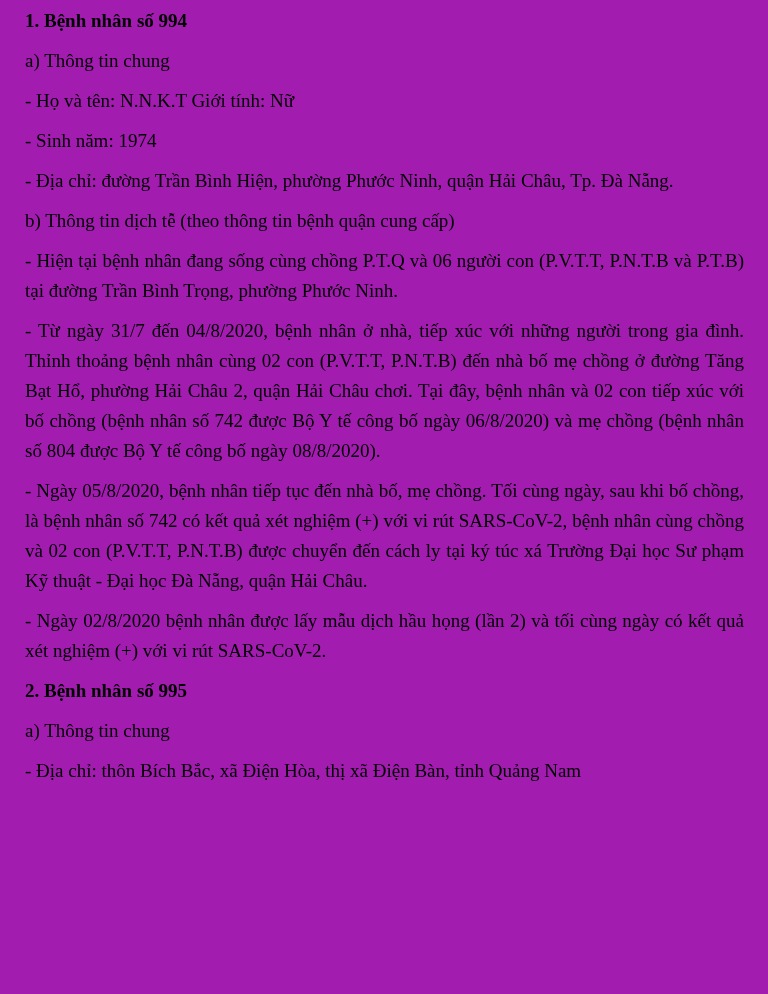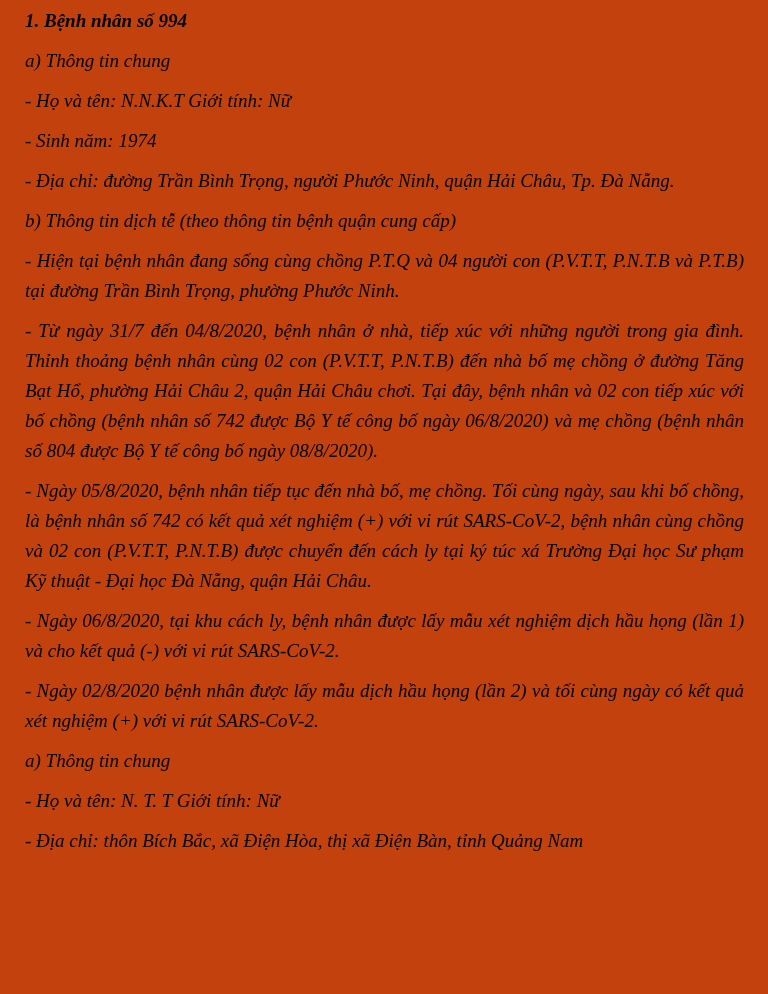--- a/index.html
+++ b/index.html
@@ -10,47 +10,45 @@
   body {
     width: 768px;
     height: 994px;
     overflow: hidden;
   }
   .page {
     box-sizing: border-box;
     width: 768px;
     height: 994px;
     padding: 6px 24px 0 25px;
-    background: #c2410c;
+    background: #a21caf;
     color: #000000;
     font-family: "Liberation Serif", "DejaVu Serif", serif;
     font-size: 19px;
     line-height: 30px;
-    font-style: italic;
   }
   .page p {
     margin: 0 0 10px 0;
     text-align: justify;
   }
   .page p.heading {
     font-weight: bold;
     text-align: left;
   }
 </style>
 </head>
 <body>
 
 <div class="page">
   <p class="heading">1. Bệnh nhân số 994</p>
   <p>a) Thông tin chung</p>
   <p>- Họ và tên: N.N.K.T Giới tính: Nữ</p>
   <p>- Sinh năm: 1974</p>
-  <p>- Địa chỉ: đường Trần Bình Trọng, người Phước Ninh, quận Hải Châu, Tp. Đà Nẵng.</p>
+  <p>- Địa chỉ: đường Trần Bình Hiện, phường Phước Ninh, quận Hải Châu, Tp. Đà Nẵng.</p>
   <p>b) Thông tin dịch tễ (theo thông tin bệnh quận cung cấp)</p>
-  <p>- Hiện tại bệnh nhân đang sống cùng chồng P.T.Q và 04 người con (P.V.T.T, P.N.T.B và P.T.B) tại đường Trần Bình Trọng, phường Phước Ninh.</p>
+  <p>- Hiện tại bệnh nhân đang sống cùng chồng P.T.Q và 06 người con (P.V.T.T, P.N.T.B và P.T.B) tại đường Trần Bình Trọng, phường Phước Ninh.</p>
   <p>- Từ ngày 31/7 đến 04/8/2020, bệnh nhân ở nhà, tiếp xúc với những người trong gia đình. Thỉnh thoảng bệnh nhân cùng 02 con (P.V.T.T, P.N.T.B) đến nhà bố mẹ chồng ở đường Tăng Bạt Hổ, phường Hải Châu 2, quận Hải Châu chơi. Tại đây, bệnh nhân và 02 con tiếp xúc với bố chồng (bệnh nhân số 742 được Bộ Y tế công bố ngày 06/8/2020) và mẹ chồng (bệnh nhân số 804 được Bộ Y tế công bố ngày 08/8/2020).</p>
   <p>- Ngày 05/8/2020, bệnh nhân tiếp tục đến nhà bố, mẹ chồng. Tối cùng ngày, sau khi bố chồng, là bệnh nhân số 742 có kết quả xét nghiệm (+) với vi rút SARS-CoV-2, bệnh nhân cùng chồng và 02 con (P.V.T.T, P.N.T.B) được chuyển đến cách ly tại ký túc xá Trường Đại học Sư phạm Kỹ thuật - Đại học Đà Nẵng, quận Hải Châu.</p>
-  <p>- Ngày 06/8/2020, tại khu cách ly, bệnh nhân được lấy mẫu xét nghiệm dịch hầu họng (lần 1) và cho kết quả (-) với vi rút SARS-CoV-2.</p>
   <p>- Ngày 02/8/2020 bệnh nhân được lấy mẫu dịch hầu họng (lần 2) và tối cùng ngày có kết quả xét nghiệm (+) với vi rút SARS-CoV-2.</p>
+  <p class="heading">2. Bệnh nhân số 995</p>
   <p>a) Thông tin chung</p>
-  <p>- Họ và tên: N. T. T  Giới tính: Nữ</p>
   <p>- Địa chỉ: thôn Bích Bắc, xã Điện Hòa, thị xã Điện Bàn, tỉnh Quảng Nam</p>
 </div>
 
 </body></html>

